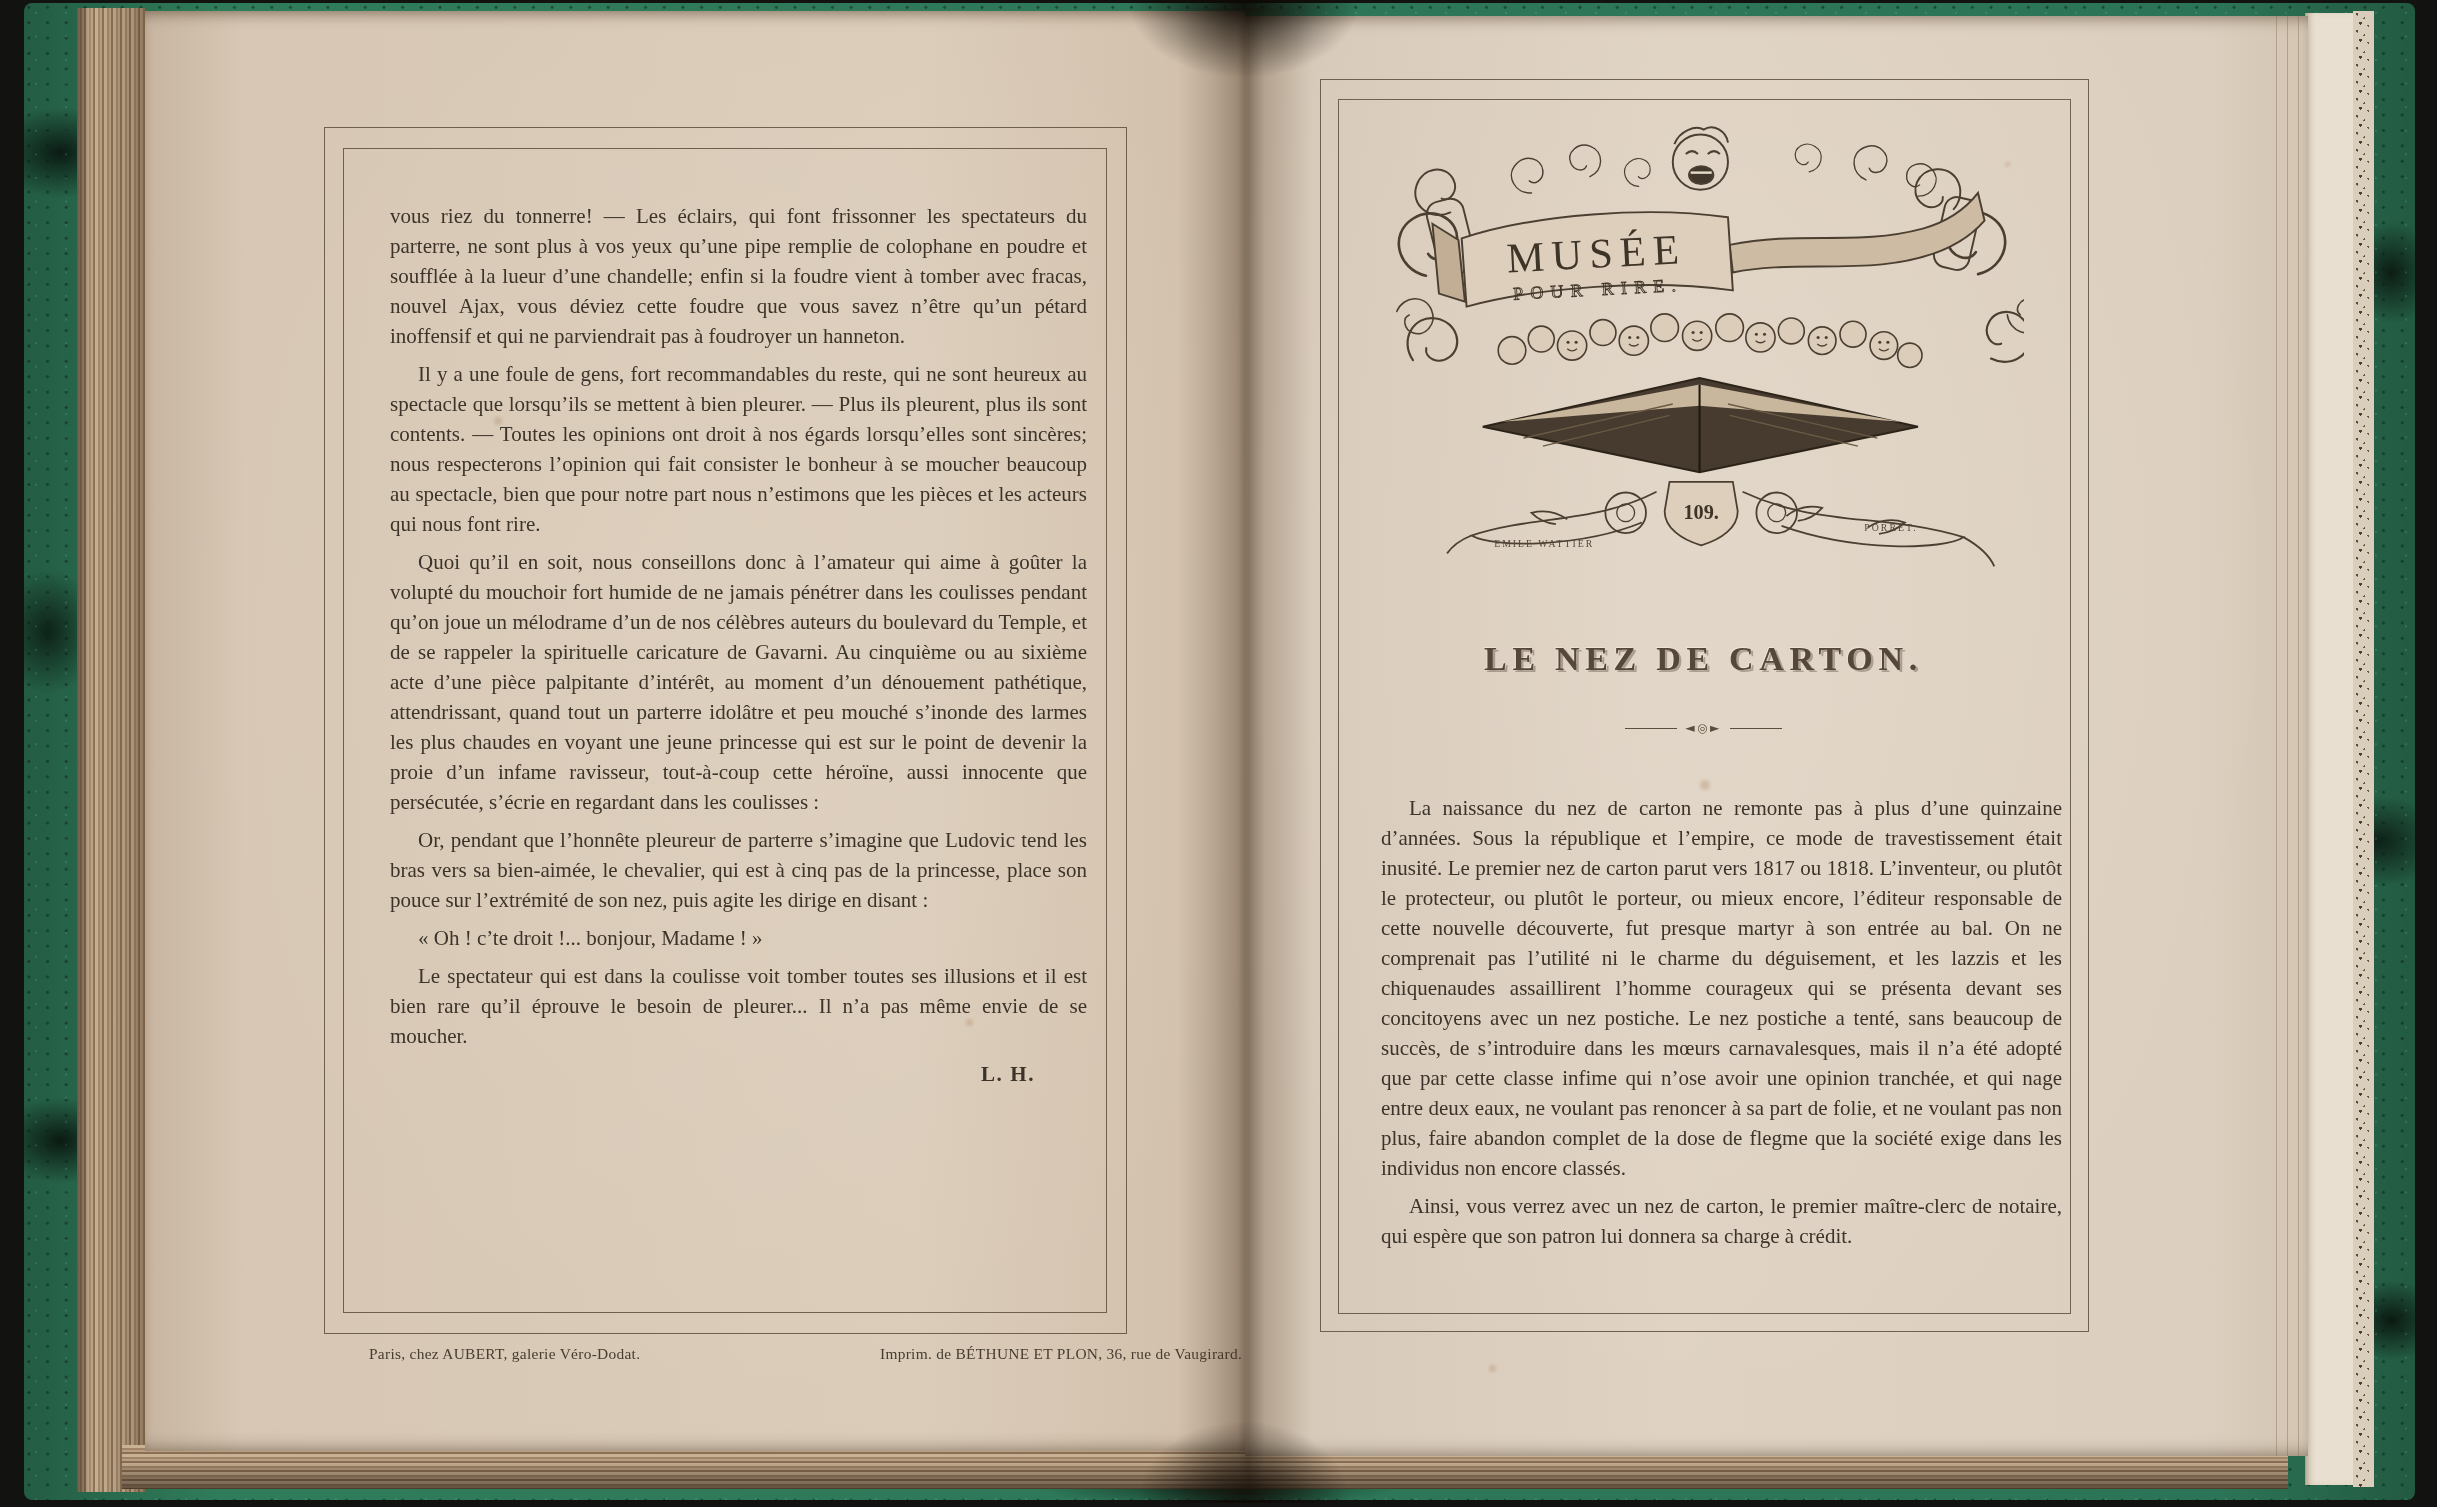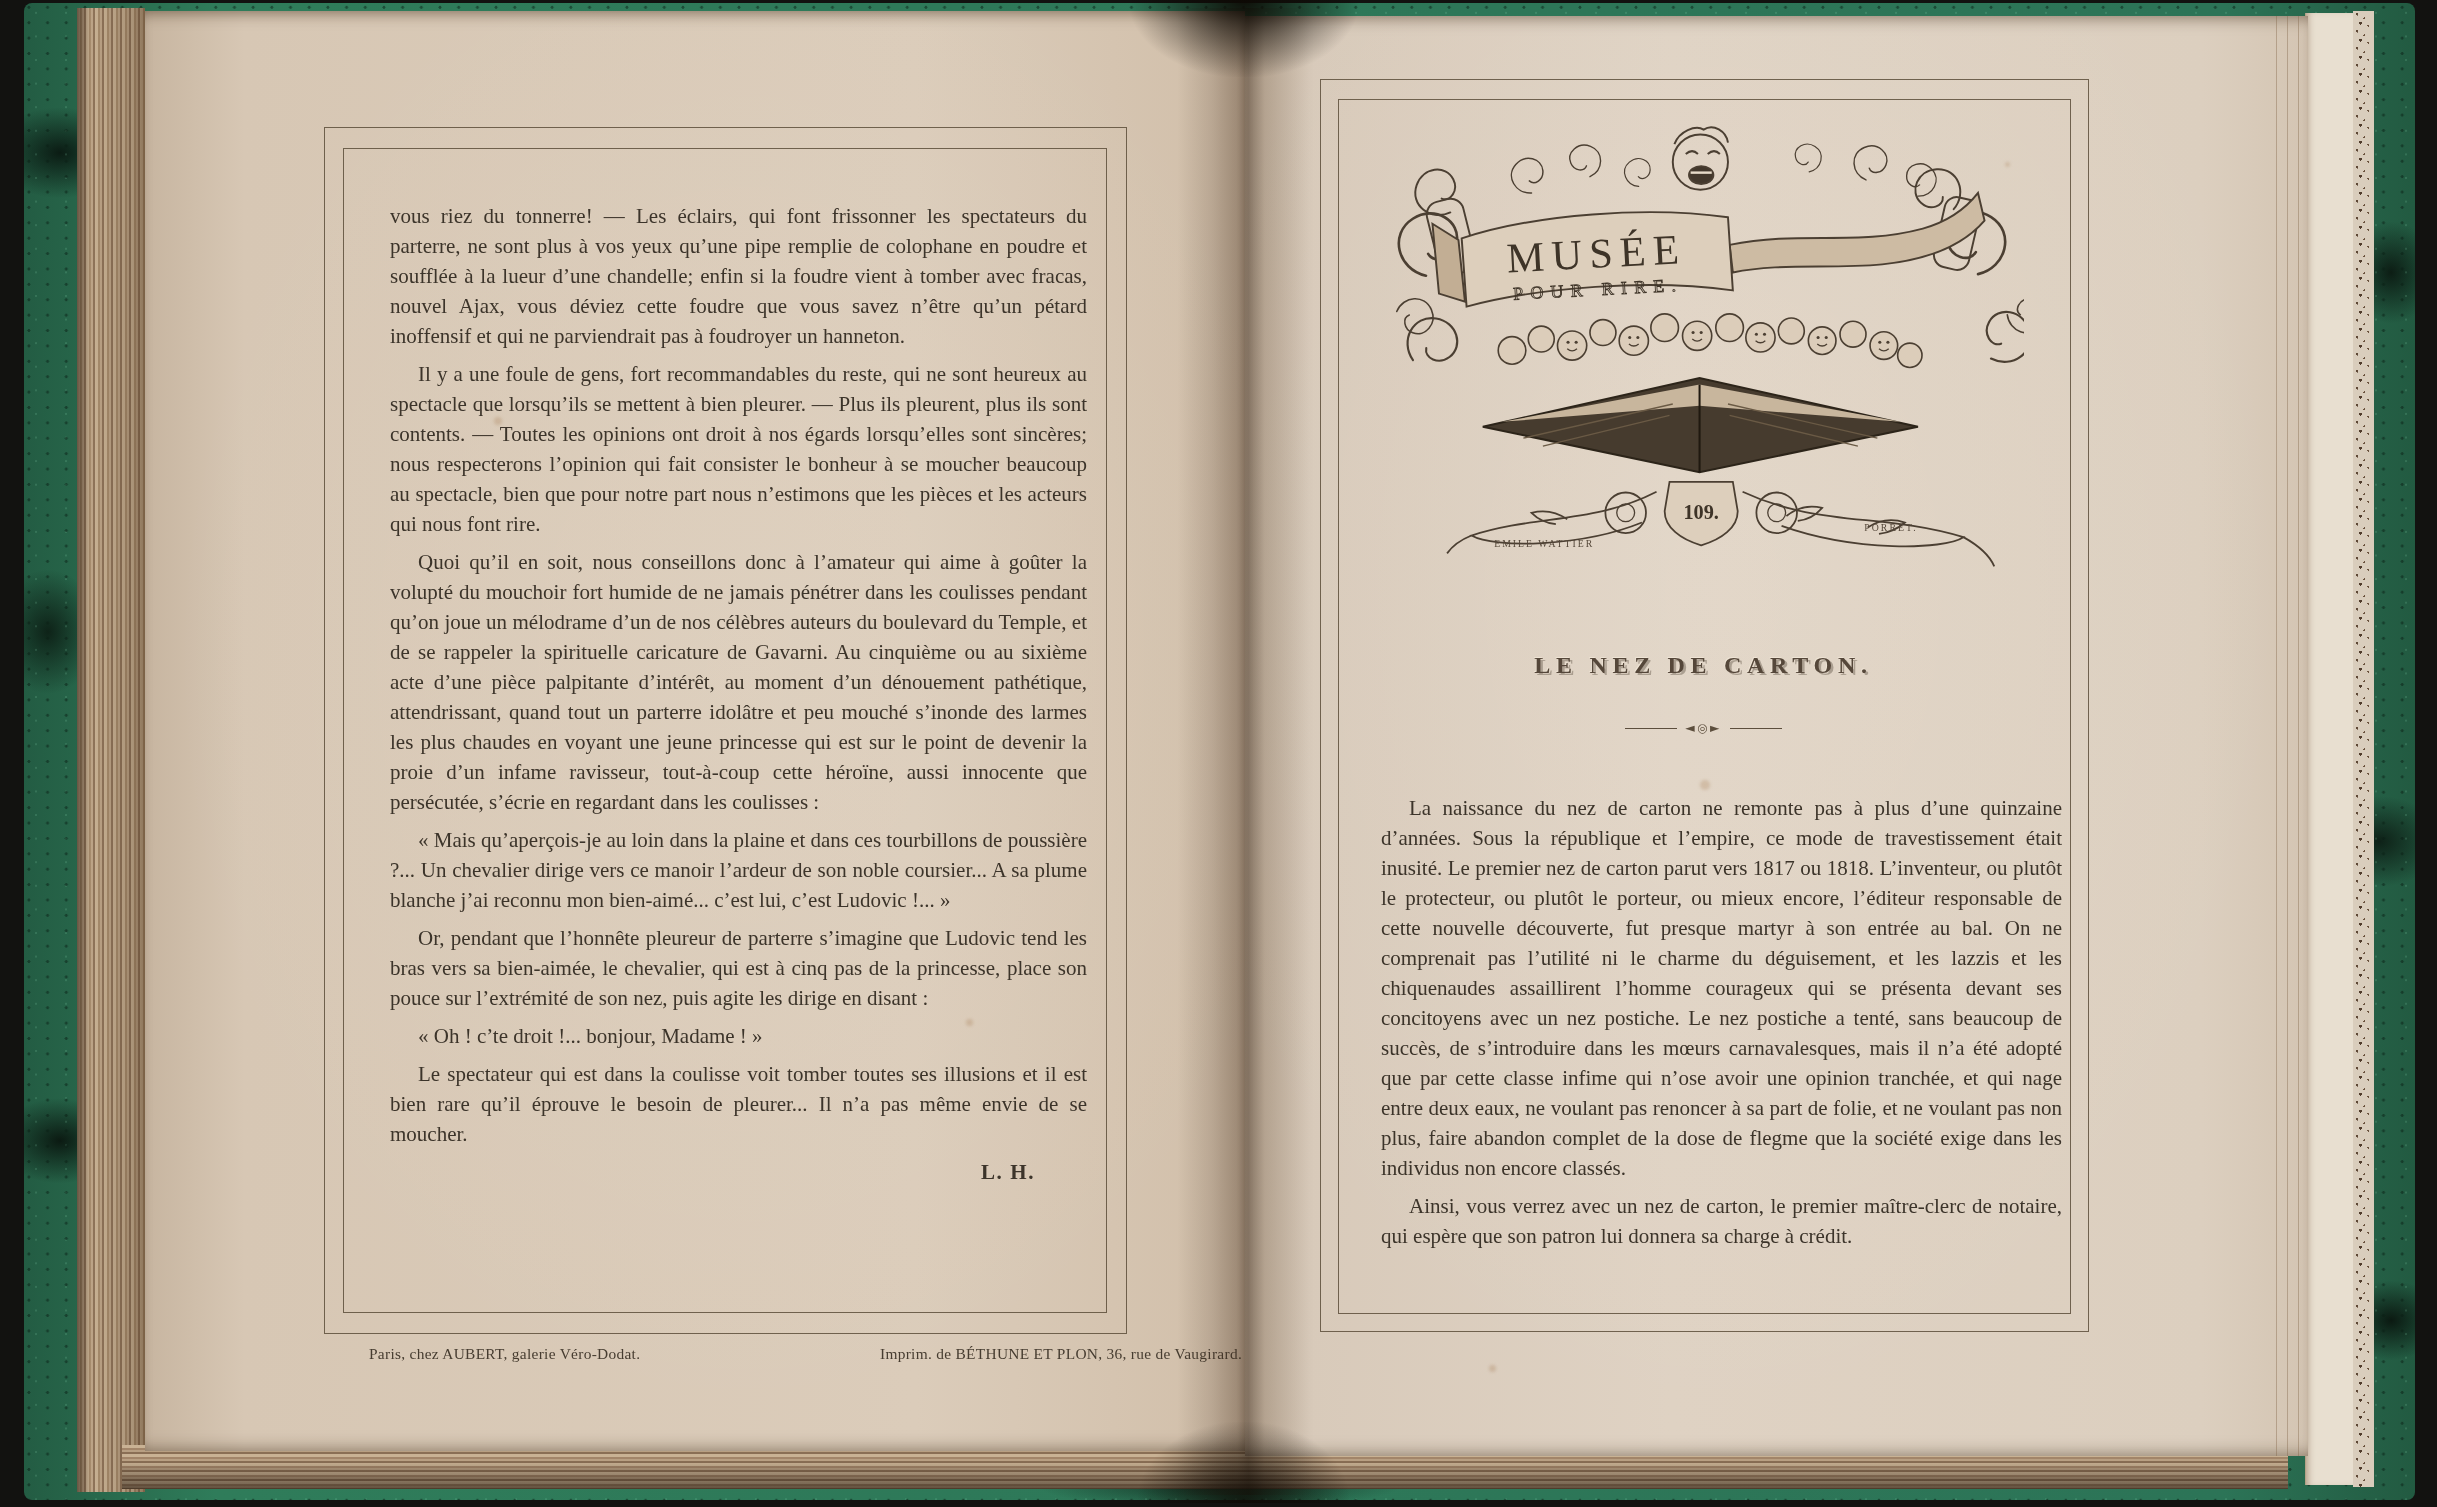--- a/index.html
+++ b/index.html
@@ -72,22 +72,22 @@
   .textblock p{margin:8px;text-indent:28px;}
   .textblock p.noindent{text-indent:0;}
   .tb-left{left:237px;top:182px;width:713px;font-size:21px;line-height:30px;}
   .tb-right{left:128px;top:769px;width:697px;font-size:21px;line-height:30px;}
   .signature{text-align:right;padding-right:52px;margin-top:8.1px;font-weight:bold;letter-spacing:1.6px;}
   .footer-note{position:absolute;top:1334px;font-size:15.4px;color:#463c30;letter-spacing:0.3px;}
   .footer-note.fl{left:224px;} .footer-note.fr{left:735px;}
 
   
   .article-title{position:absolute;left:75px;top:624px;width:767px;text-align:center;
-    font-size:24px;font-weight:bold;letter-spacing:5.7px;color:#55473a;
-    text-shadow:2.4px 2.4px 0 rgba(70,56,42,.35), -0.8px -0.8px 0 rgba(255,246,230,.45);margin-top:12px;}
+    font-size:34px;font-weight:bold;letter-spacing:5.7px;color:#55473a;
+    text-shadow:2.4px 2.4px 0 rgba(70,56,42,.35), -0.8px -0.8px 0 rgba(255,246,230,.45);}
   .divider{position:absolute;left:75px;top:705px;width:767px;display:flex;align-items:center;justify-content:center;gap:8.1px;color:#5c4e3d;}
   .divider .line{width:52px;height:1.6px;background:#5c4e3d;}
   .divider .glyph{font-size:12.2px;letter-spacing:2.4px;font-family:"DejaVu Sans",sans-serif;}
 
   .vignette{position:absolute;left:135px;top:86px;width:644px;height:466px;}
 </style>
 </head>
 <body>
 
 <div class="stage">
@@ -99,21 +99,20 @@
   <div class="speckle-strip"></div>
 
   <div class="page page-left">
     <div class="frame" style="left:179px;top:116px;width:801px;height:1205px;"></div>
     <div class="frame" style="left:198px;top:137px;width:762px;height:1163px;"></div>
 
     <div class="textblock tb-left">
       <p class="noindent">vous riez du tonnerre! — Les éclairs, qui font frissonner les spectateurs du parterre, ne sont plus à vos yeux qu’une pipe remplie de colophane en poudre et soufflée à la lueur d’une chandelle; enfin si la foudre vient à tomber avec fracas, nouvel Ajax, vous déviez cette foudre que vous savez n’être qu’un pétard inoffensif et qui ne parviendrait pas à foudroyer un hanneton.</p>
       <p>Il y a une foule de gens, fort recommandables du reste, qui ne sont heureux au spectacle que lorsqu’ils se mettent à bien pleurer. — Plus ils pleurent, plus ils sont contents. — Toutes les opinions ont droit à nos égards lorsqu’elles sont sincères; nous respecterons l’opinion qui fait consister le bonheur à se moucher beaucoup au spectacle, bien que pour notre part nous n’estimons que les pièces et les acteurs qui nous font rire.</p>
       <p>Quoi qu’il en soit, nous conseillons donc à l’amateur qui aime à goûter la volupté du mouchoir fort humide de ne jamais pénétrer dans les coulisses pendant qu’on joue un mélodrame d’un de nos célèbres auteurs du boulevard du Temple, et de se rappeler la spirituelle caricature de Gavarni. Au cinquième ou au sixième acte d’une pièce palpitante d’intérêt, au moment d’un dénouement pathétique, attendrissant, quand tout un parterre idolâtre et peu mouché s’inonde des larmes les plus chaudes en voyant une jeune princesse qui est sur le point de devenir la proie d’un infame ravisseur, tout-à-coup cette héroïne, aussi innocente que persécutée, s’écrie en regardant dans les coulisses :</p>
-      <p>« Mais qu’aperçois-je au loin dans la plaine et dans ces tourbillons de poussière ?... Un chevalier dirige vers ce manoir l’ardeur de son noble coursier... A sa plume blanche j’ai reconnu mon bien-aimé... c’est lui, c’est Ludovic !... »</p>
       <p>Or, pendant que l’honnête pleureur de parterre s’imagine que Ludovic tend les bras vers sa bien-aimée, le chevalier, qui est à cinq pas de la princesse, place son pouce sur l’extrémité de son nez, puis agite les dirige en disant :</p>
       <p>« Oh ! c’te droit !... bonjour, Madame ! »</p>
       <p>Le spectateur qui est dans la coulisse voit tomber toutes ses illusions et il est bien rare qu’il éprouve le besoin de pleurer... Il n’a pas même envie de se moucher.</p>
       <p class="signature noindent">L. H.</p>
     </div>
 
     <span class="footer-note fl">Paris, chez AUBERT, galerie Véro-Dodat.</span>
     <span class="footer-note fr">Imprim. de BÉTHUNE ET PLON, 36, rue de Vaugirard.</span>
 
     <div class="fox" style="left:349px;top:406px;width:8.1px;height:8.1px;"></div>

